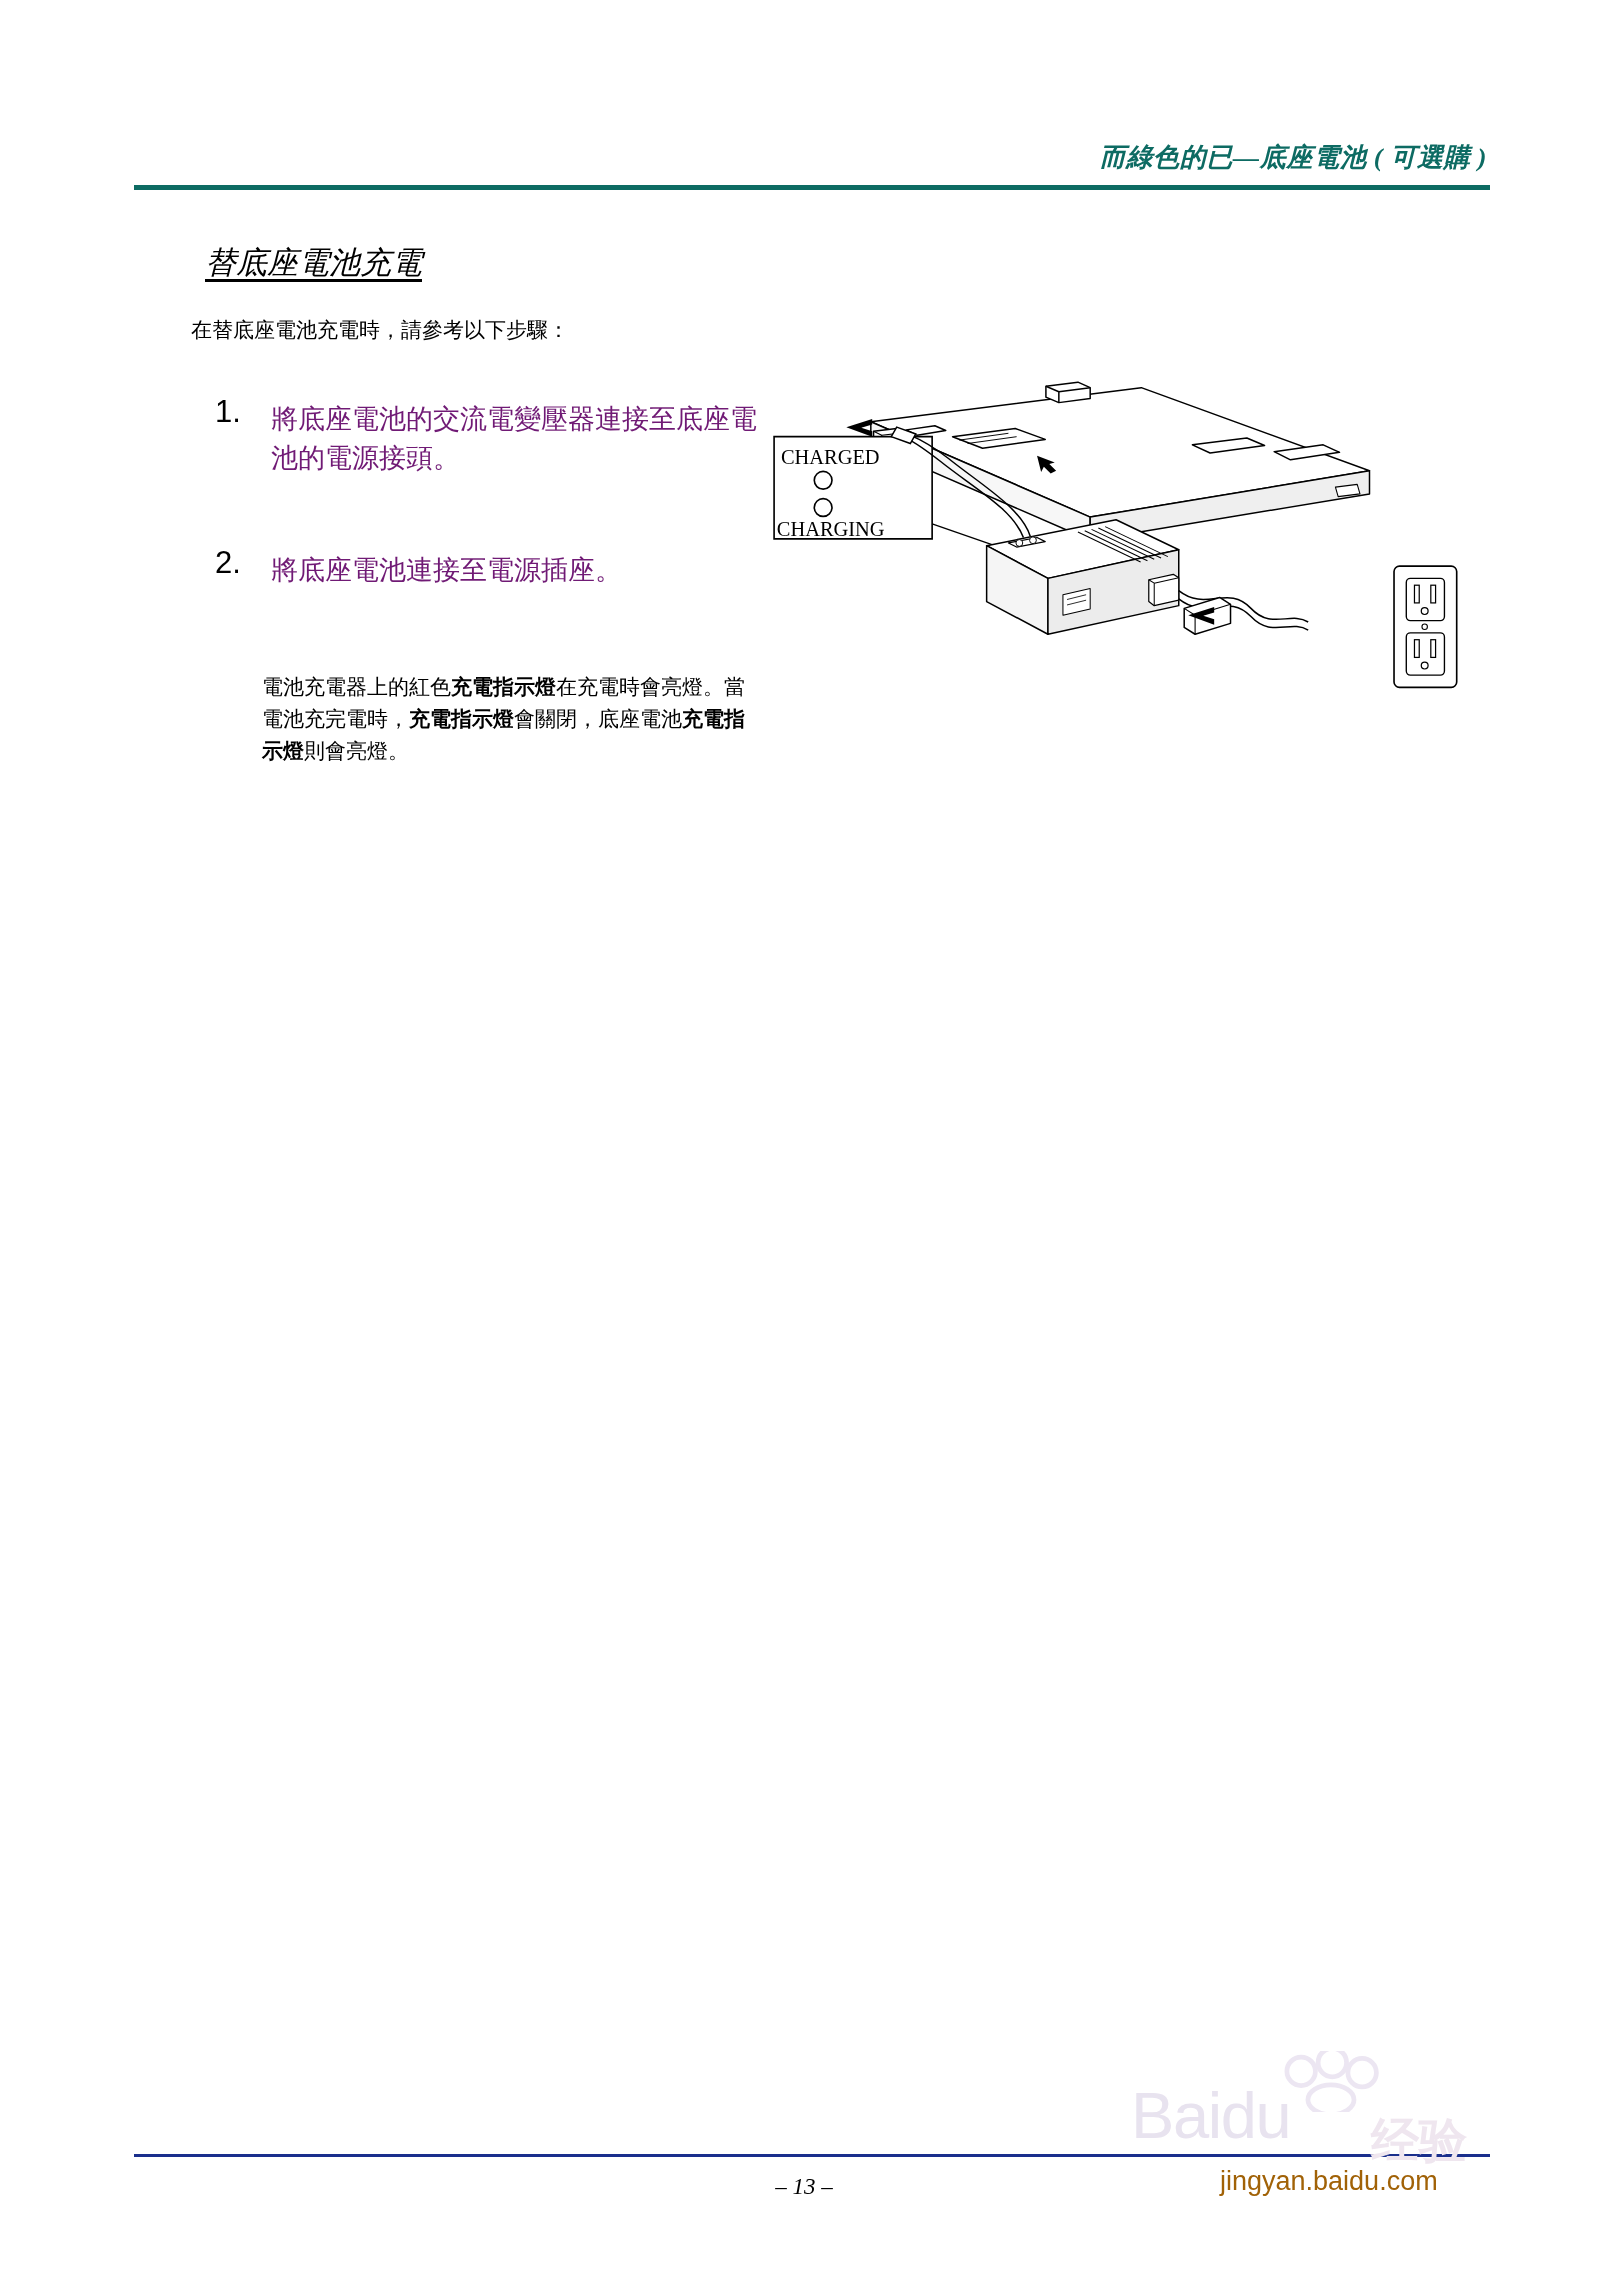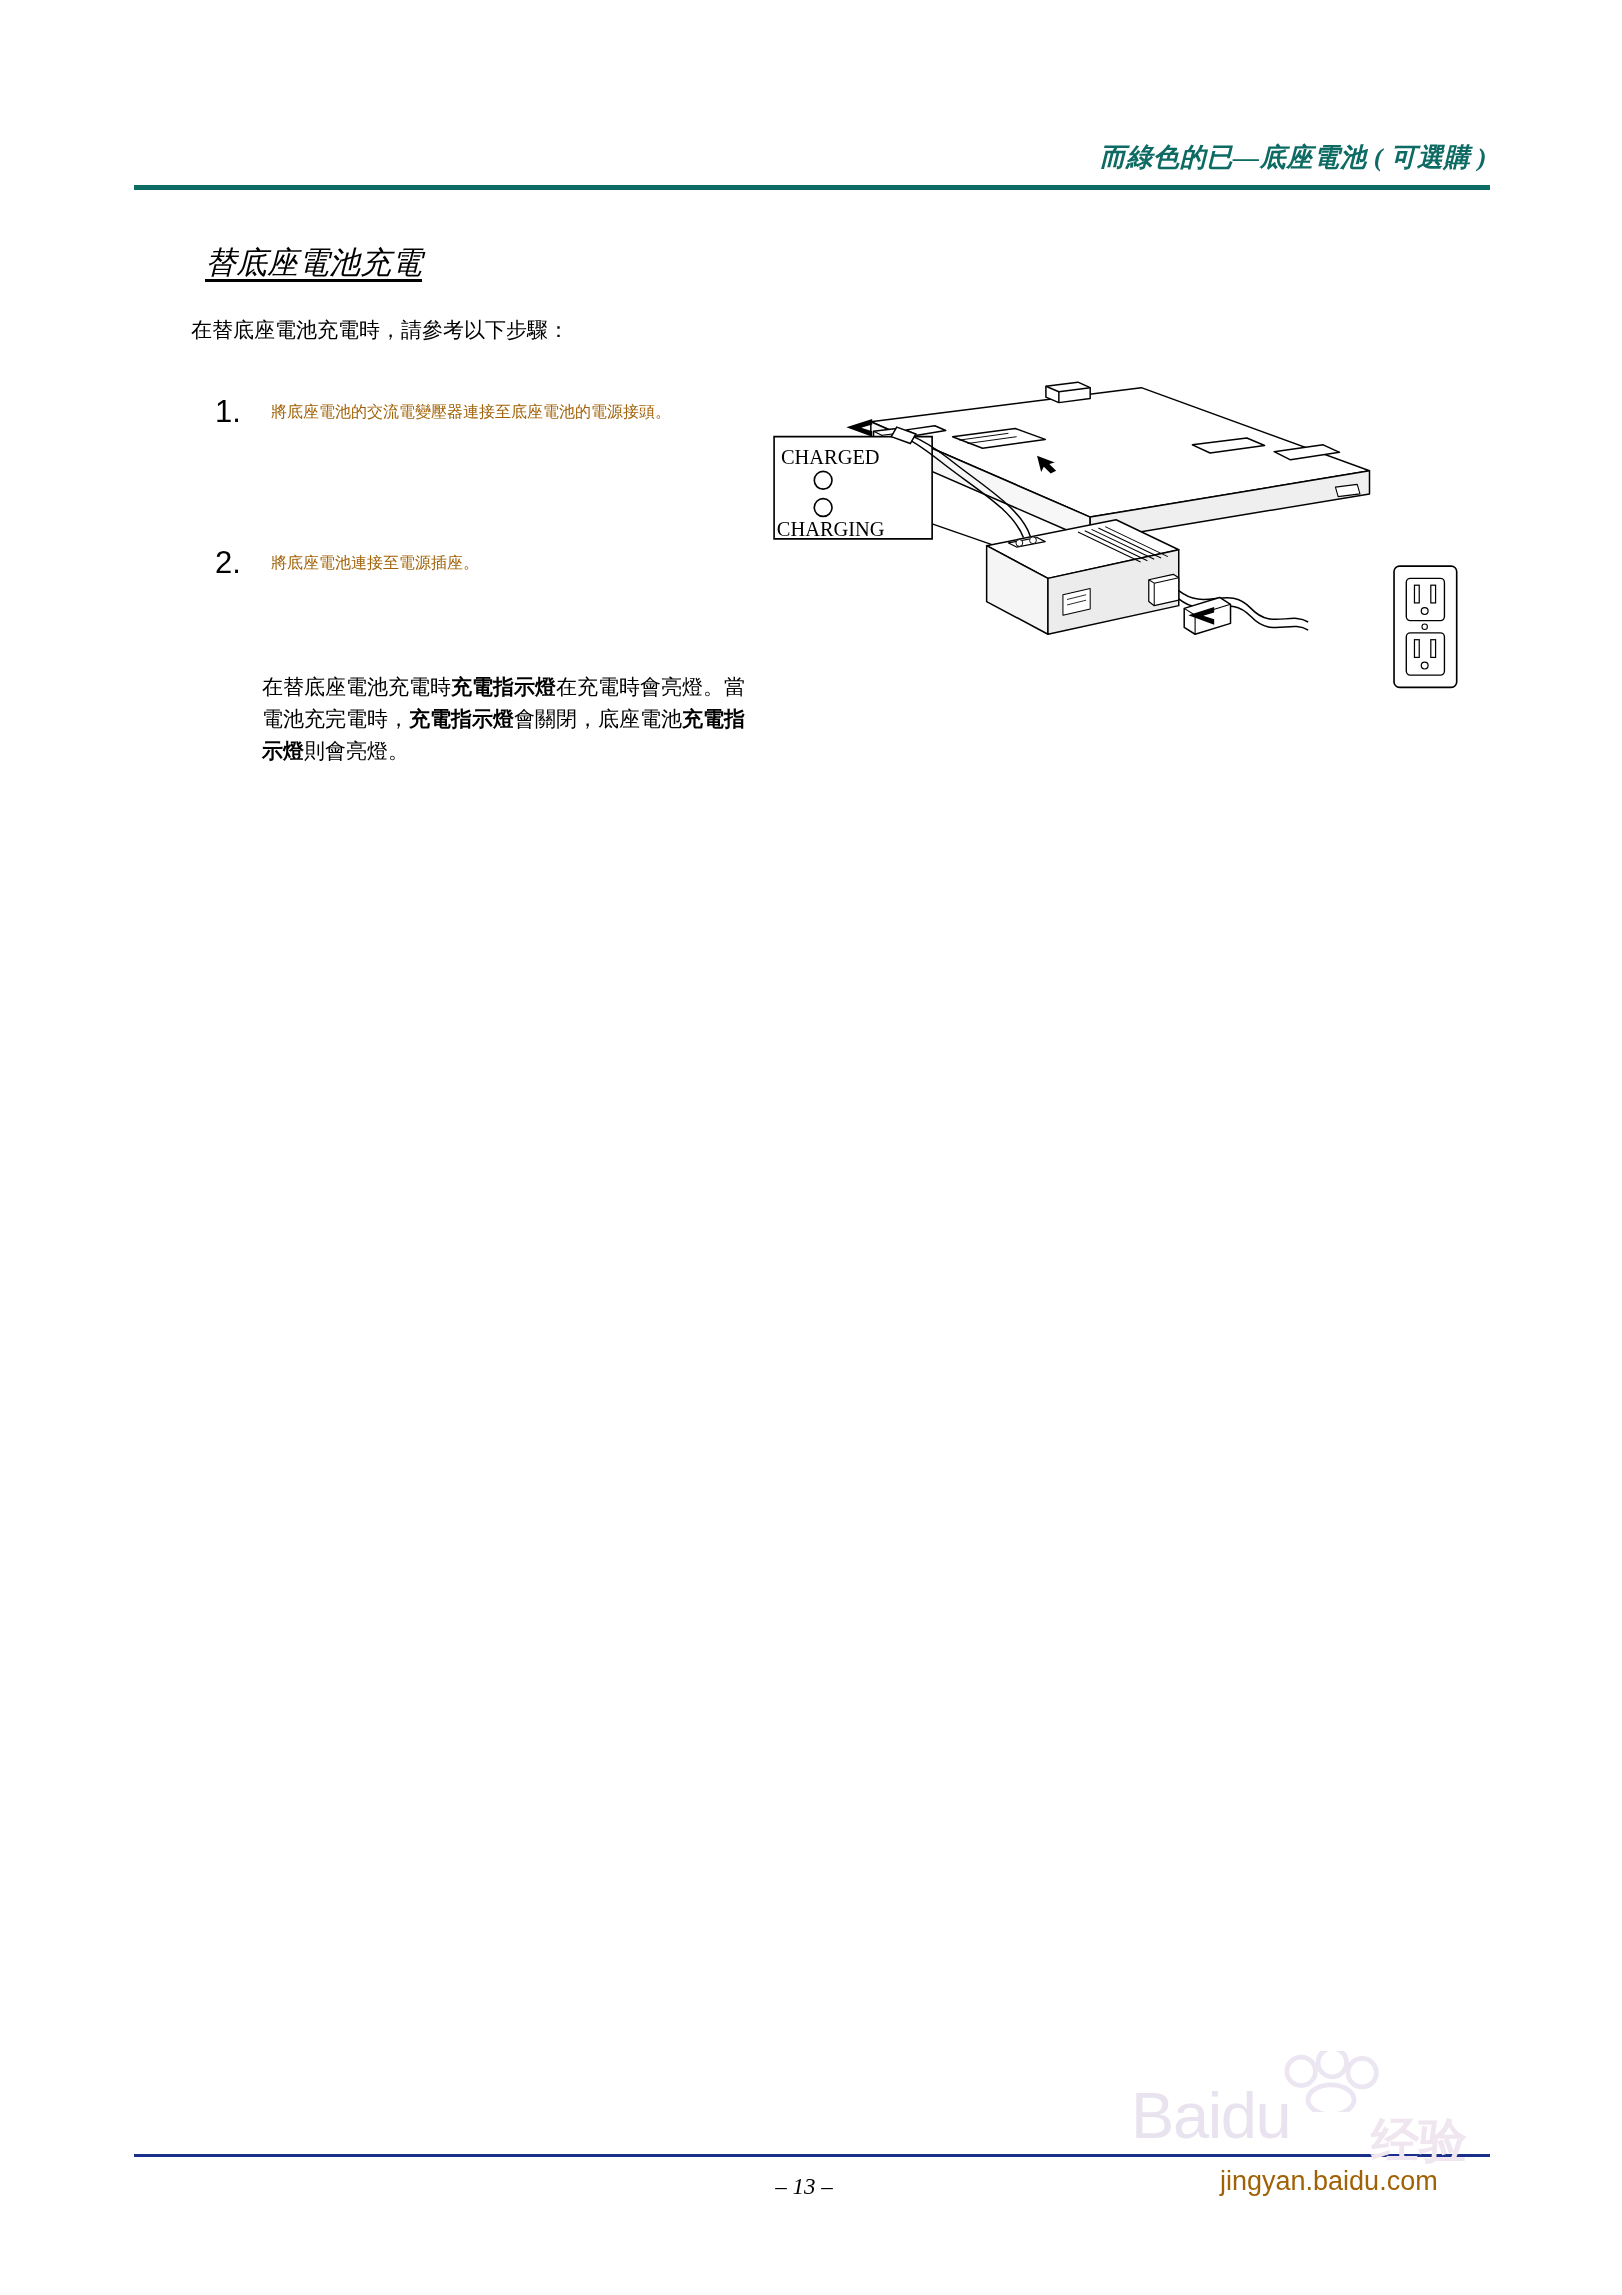--- a/index.html
+++ b/index.html
@@ -76,23 +76,23 @@
     font-family: "Liberation Sans", sans-serif;
     font-size: 31px;
     color: #000000;
   }
   .step-text {
     position: absolute;
     left: 56px;
     top: 5.5px;
     width: 491px;
     font-family: Liberation Sans, sans-serif;
-    font-size: 16px;
+    font-size: 27px;
     line-height: 1.45;
-    color: #a16207;
+    color: #701a75;
   }
   #step1 { left: 215px; top: 394px; }
   #step2 { left: 215px; top: 545px; }
 
   .note-para {
     position: absolute;
     left: 262px;
     top: 671px;
     width: 491px;
     font-family: "Liberation Sans", sans-serif;
@@ -201,21 +201,21 @@
   <div class="step" id="step1">
     <span class="step-num">1.</span>
     <span class="step-text">將底座電池的交流電變壓器連接至底座電池的電源接頭。</span>
   </div>
 
   <div class="step" id="step2">
     <span class="step-num">2.</span>
     <span class="step-text">將底座電池連接至電源插座。</span>
   </div>
 
-  <div class="note-para"><span>在替底座電池充電時</span><b>充電指示燈</b><span>在充電時會亮燈。當電池充完電時，</span><b>充電指示燈</b><span>會關閉，底座電池</span><b>充電指示燈</b><span>則會亮燈。</span></div>
+  <div class="note-para"><span>電池充電器上的紅色</span><b>充電指示燈</b><span>在充電時會亮燈。當電池充完電時，</span><b>充電指示燈</b><span>會關閉，底座電池</span><b>充電指示燈</b><span>則會亮燈。</span></div>
 
   <div class="figure">
     <svg width="763" height="423" viewBox="0 0 1120 620" fill="none" stroke="#000" stroke-width="2.2">
 
       <g stroke-linejoin="round">
 
         <path d="M 148 118 L 545 68 L 880 190 L 470 258 Z" fill="#ffffff"></path>
 
         <path d="M 148 118 L 470 258 L 470 292 L 148 152 Z" fill="#f7f7f7"></path>
 

